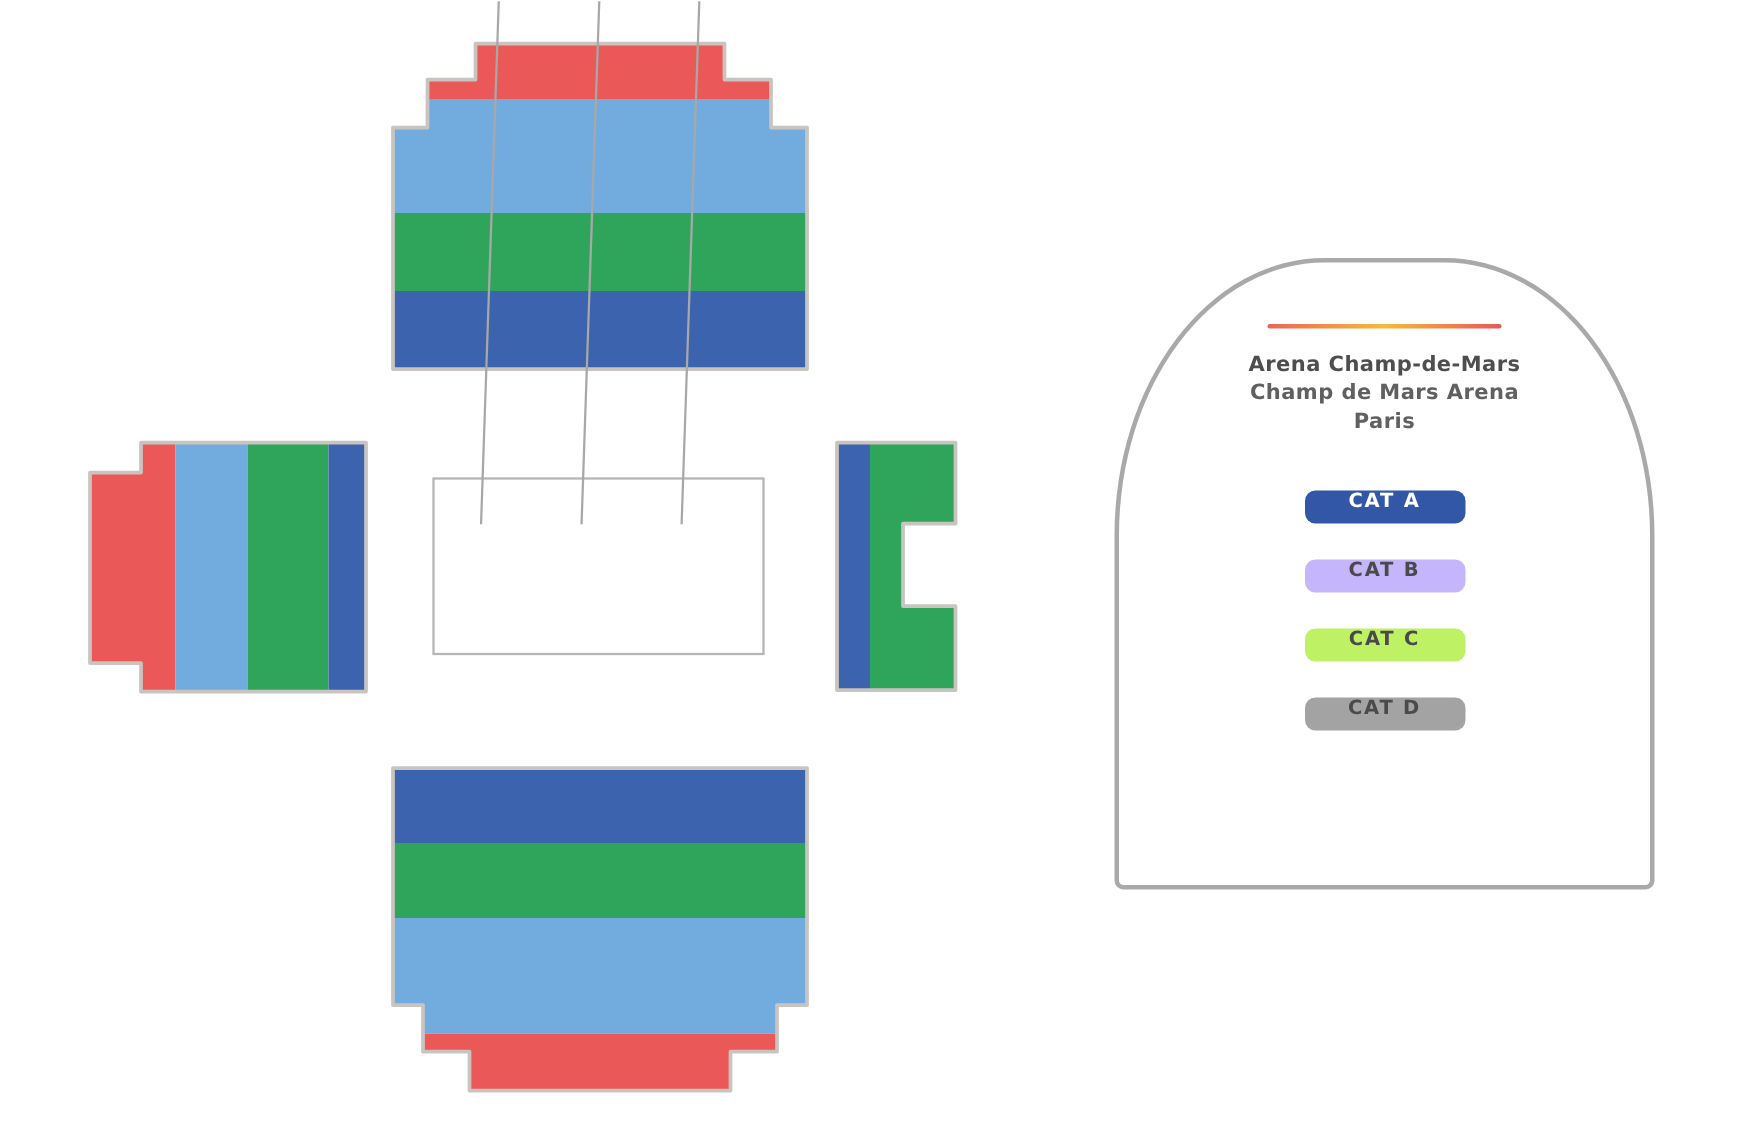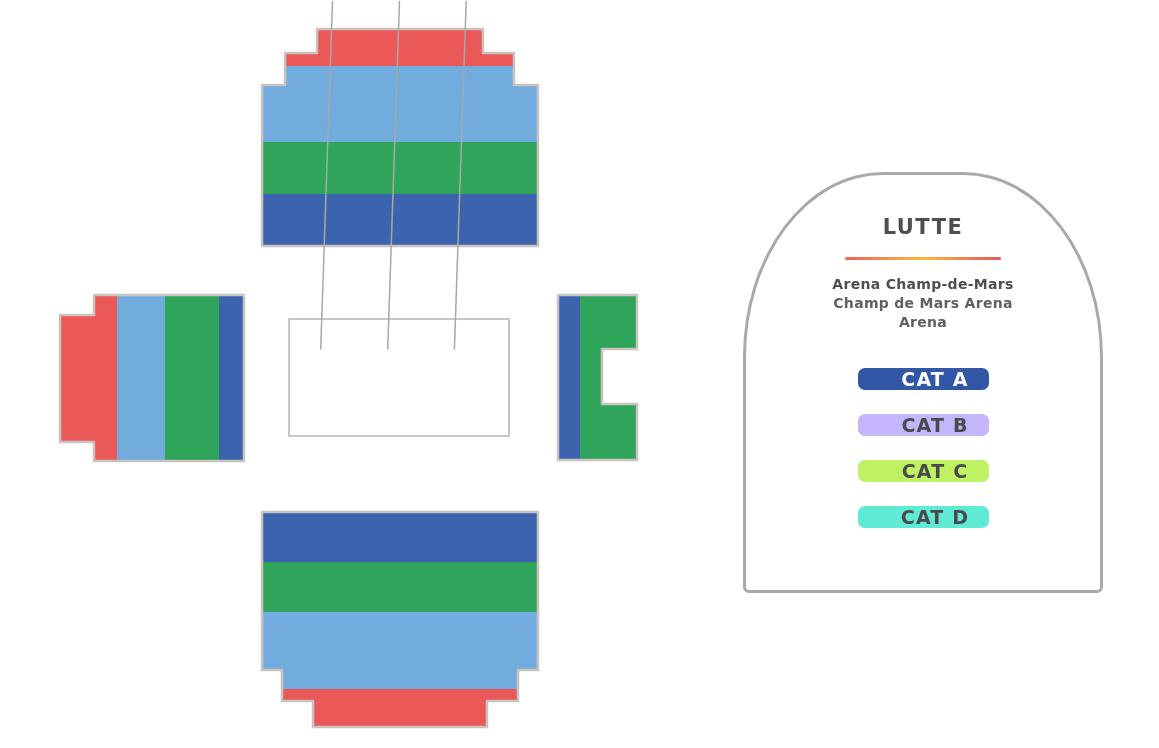--- a/index.html
+++ b/index.html
@@ -63,24 +63,23 @@
   .venue .secondary { color: #606060; }
   .pills { margin-top: 36px; }
   .pill {
     width: 107px;
     height: 22px;
     border-radius: 7px;
     margin: 0 auto 24px auto;
     display: flex;
     align-items: flex-start;
     justify-content: center;
-    font-size: 19px;
+    font-size: 13px;
     font-weight: bold;
     letter-spacing: 1.2px;
-    padding-left: 24px;
   }
 </style>
 </head>
 <body>
 
 <div class="canvas">
 
   <svg id="map-svg" viewBox="0 0 1159 748" xmlns="http://www.w3.org/2000/svg">
       <defs>
         <clipPath id="clip-north-stand">
@@ -125,37 +124,36 @@
       <g>
         <rect x="289" y="319" width="220" height="117" fill="#ffffff" stroke="#b5b5b5" stroke-width="1.5"></rect>
         <path d="M320.7,349.5 L332.511.8,349.5 L361,366.2 L361,37811.8 L332.511.8,406.5 L320.7,406.5 L304,37811.8 L304,366.2 Z" fill="#ffffff" stroke="#a8a8a8" stroke-width="1.5" stroke-linejoin="round"></path>
         <path d="M387.7,349.5 L399.511.8,349.5 L428,366.2 L428,37811.8 L399.511.8,406.5 L387.7,406.5 L371,37811.8 L371,366.2 Z" fill="#ffffff" stroke="#a8a8a8" stroke-width="1.5" stroke-linejoin="round"></path>
         <path d="M454.4,349.5 L466.211.8,349.5 L494.7,366.2 L494.7,37811.8 L466.211.8,406.5 L454.4,406.5 L437.7,37811.8 L437.7,366.2 Z" fill="#ffffff" stroke="#a8a8a8" stroke-width="1.5" stroke-linejoin="round"></path>
       </g>
     </svg>
 
   <aside class="legend" style="border-color: rgb(169, 169, 169);">
     <div class="legend-title">
-      <div>LUTTE</div>
     </div>
     <div class="divider" style="background: linear-gradient(90deg, rgb(236, 100, 87), rgb(246, 186, 60) 50%, rgb(232, 86, 89));"></div>
     <div class="venue">
       <div>Arena Champ-de-Mars</div>
       <div class="secondary">Champ de Mars Arena</div>
-      <div class="secondary">Arena</div>
+      <div class="secondary">Paris</div>
     </div>
     <div class="pills">
       <div class="pill" style="background: rgb(49, 87, 166); color: rgb(255, 255, 255);">
         <span>CAT A</span>
       </div>
       <div class="pill" style="background: #c4b5fd; color: rgb(74, 74, 74);">
         <span>CAT B</span>
       </div>
       <div class="pill" style="background: #bef264; color: rgb(74, 74, 74);">
         <span>CAT C</span>
       </div>
-      <div class="pill" style="background: #5eead4; color: rgb(74, 74, 74);">
+      <div class="pill" style="background: #a3a3a3; color: rgb(74, 74, 74);">
         <span>CAT D</span>
       </div>
     </div>
   </aside>
 
 </div>
 
 </body></html>

